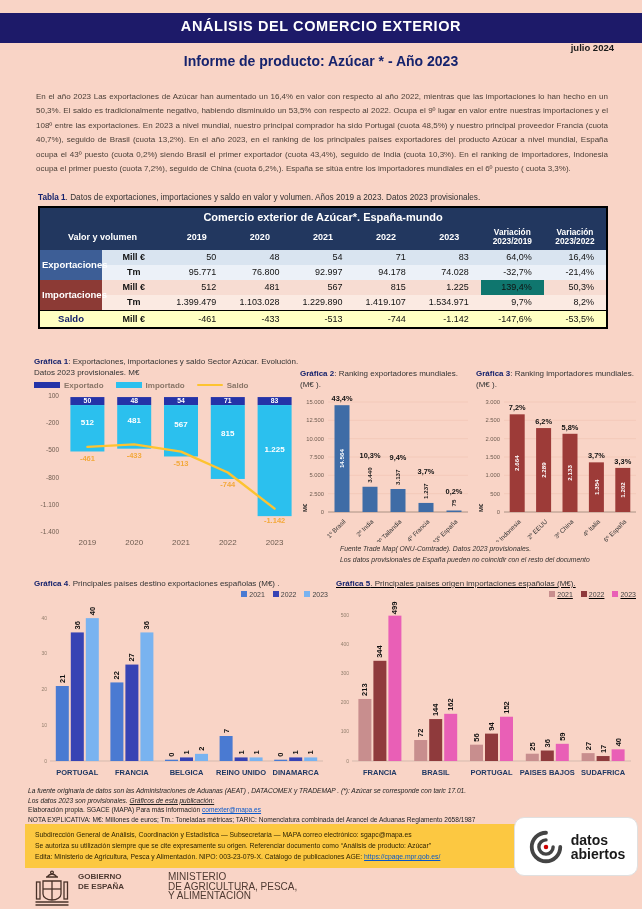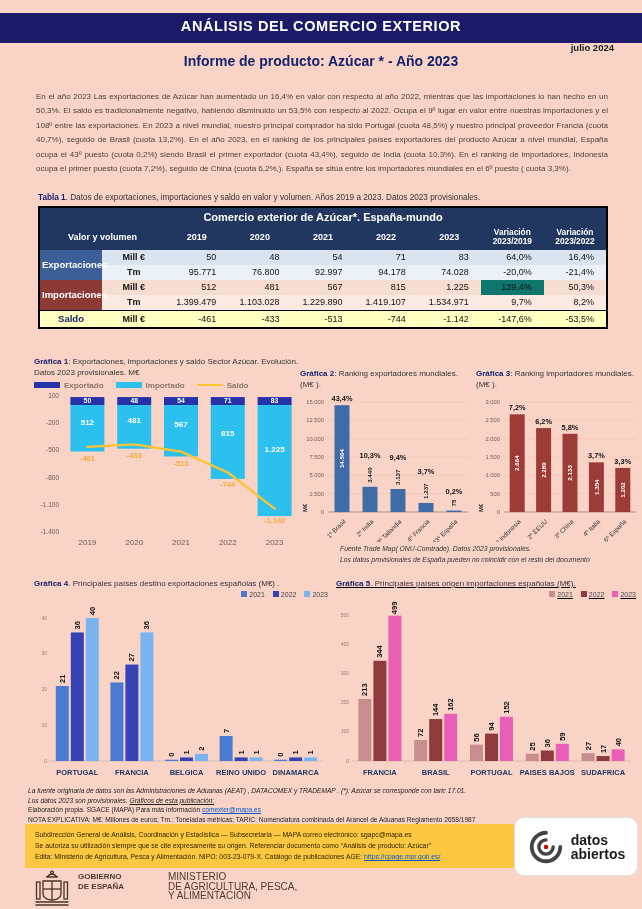--- a/index.html
+++ b/index.html
@@ -100,21 +100,21 @@
             <td class="val" style="background:#d9e4f0">64,0%</td>
             <td class="val" style="background:#d9e4f0">16,4%</td>
           </tr>
           <tr>
             <td class="unit" style="background:#ecf1f8;width:60px">Tm</td>
             <td class="val" style="background:#ecf1f8">95.771</td>
             <td class="val" style="background:#ecf1f8">76.800</td>
             <td class="val" style="background:#ecf1f8">92.997</td>
             <td class="val" style="background:#ecf1f8">94.178</td>
             <td class="val" style="background:#ecf1f8">74.028</td>
-            <td class="val" style="background:#ecf1f8">-20,0%</td>
+            <td class="val" style="background:#ecf1f8">-32,7%</td>
             <td class="val" style="background:#ecf1f8">-21,4%</td>
           </tr>
           <tr>
             <td class="glabel" rowspan="2" style="background:#8c3a35;color:#ffffff;width:78px">Importaciones</td>
             <td class="unit" style="background:#f7dcd2;width:60px">Mill €</td>
             <td class="val" style="background:#f7dcd2">512</td>
             <td class="val" style="background:#f7dcd2">481</td>
             <td class="val" style="background:#f7dcd2">567</td>
             <td class="val" style="background:#f7dcd2">815</td>
             <td class="val" style="background:#f7dcd2">1.225</td>

